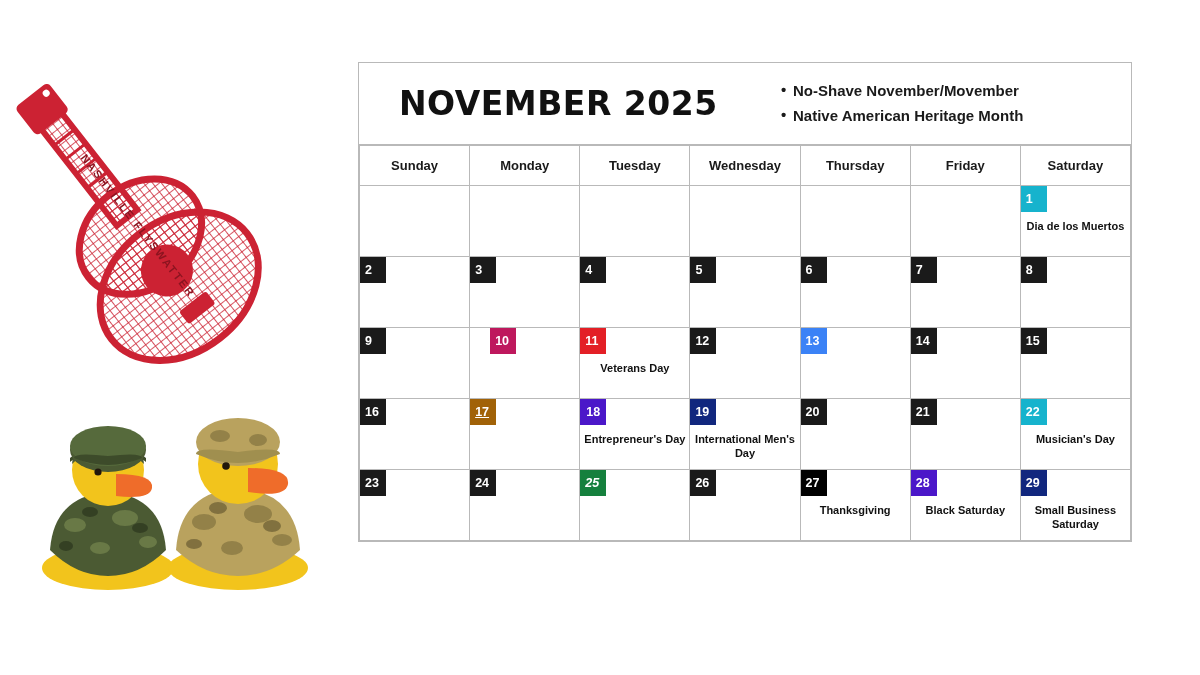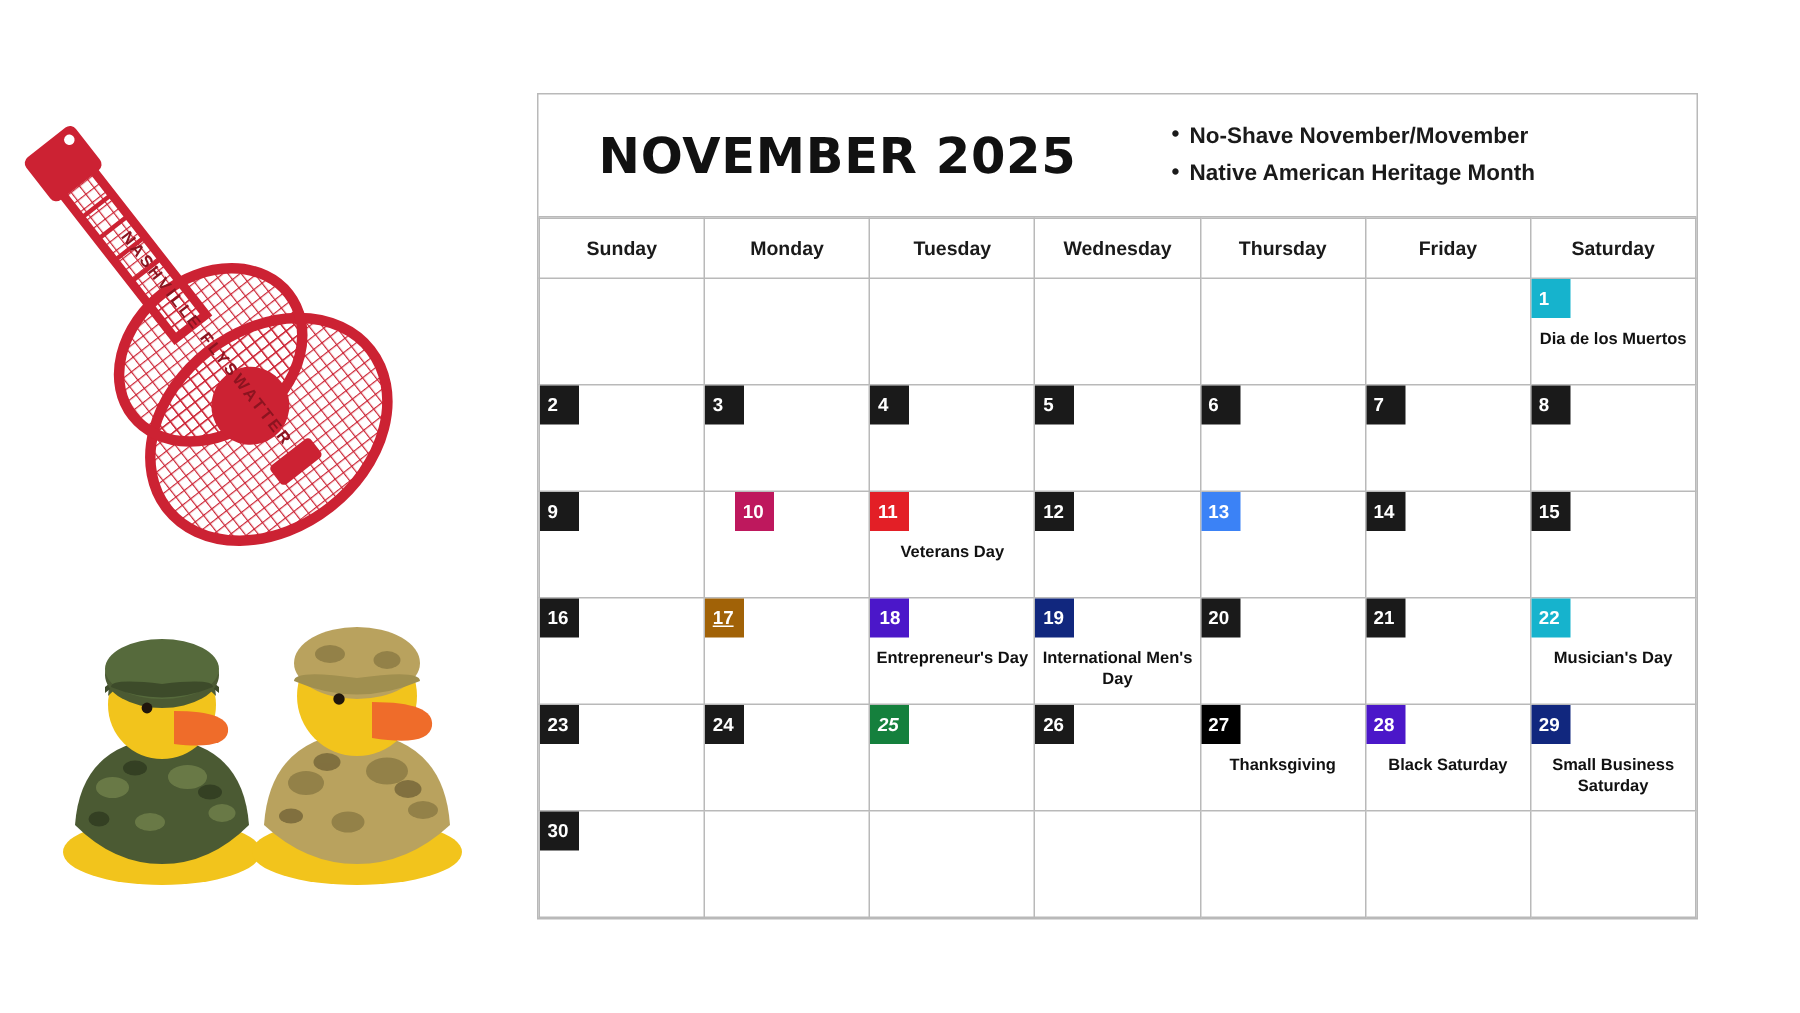--- a/index.html
+++ b/index.html
@@ -381,28 +381,17 @@
             <td>
               <div class="cell-inner"><span class="daynum" style="background: #000000;">27</span><span class="event">Thanksgiving</span></div>
             </td>
             <td>
               <div class="cell-inner"><span class="daynum" style="background: rgb(75, 23, 201);">28</span><span class="event">Black Saturday</span></div>
             </td>
             <td>
               <div class="cell-inner"><span class="daynum" style="background: rgb(17, 39, 126);">29</span><span class="event">Small Business Saturday</span></div>
             </td>
           </tr>
-          <tr>
-            <td>
-              <div class="cell-inner"><span class="daynum" style="background: rgb(26, 26, 26);">30</span></div>
-            </td>
-            <td class="empty-cell"></td>
-            <td class="empty-cell"></td>
-            <td class="empty-cell"></td>
-            <td class="empty-cell"></td>
-            <td class="empty-cell"></td>
-            <td class="empty-cell"></td>
-          </tr>
         </tbody>
     </table>
 
   </div>
 </div>
 
 </body></html>

